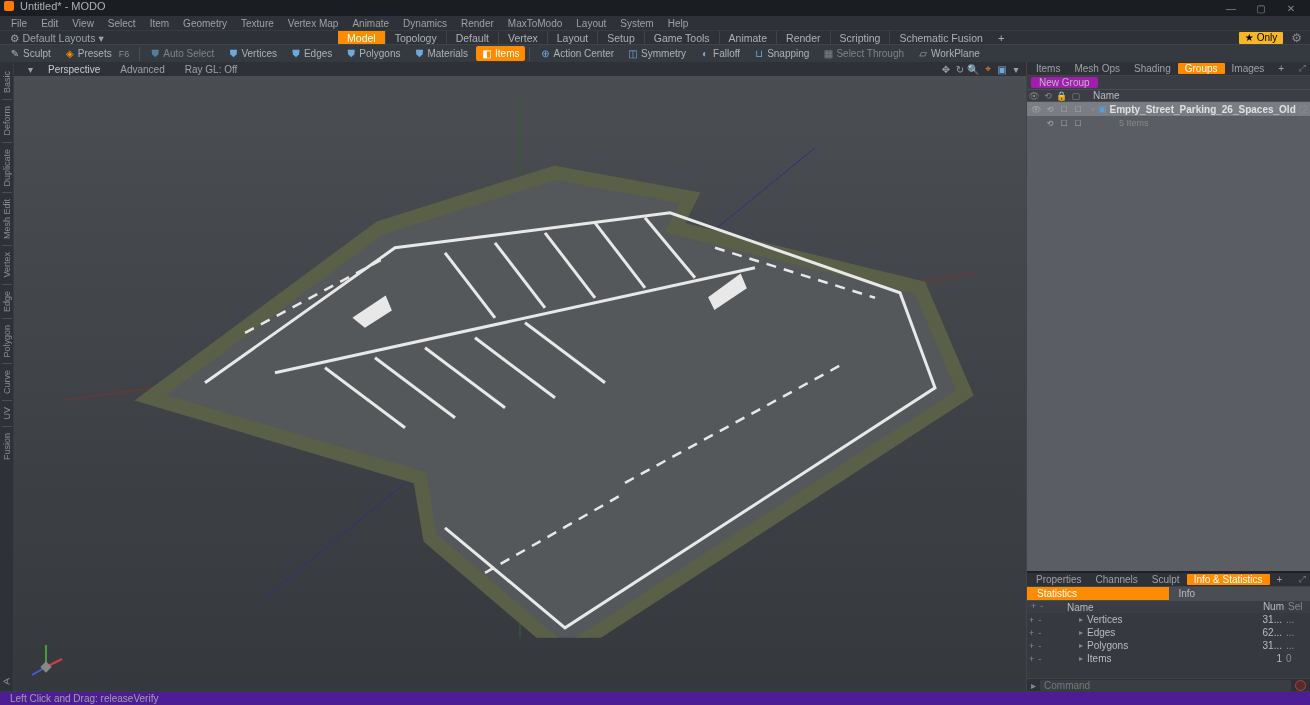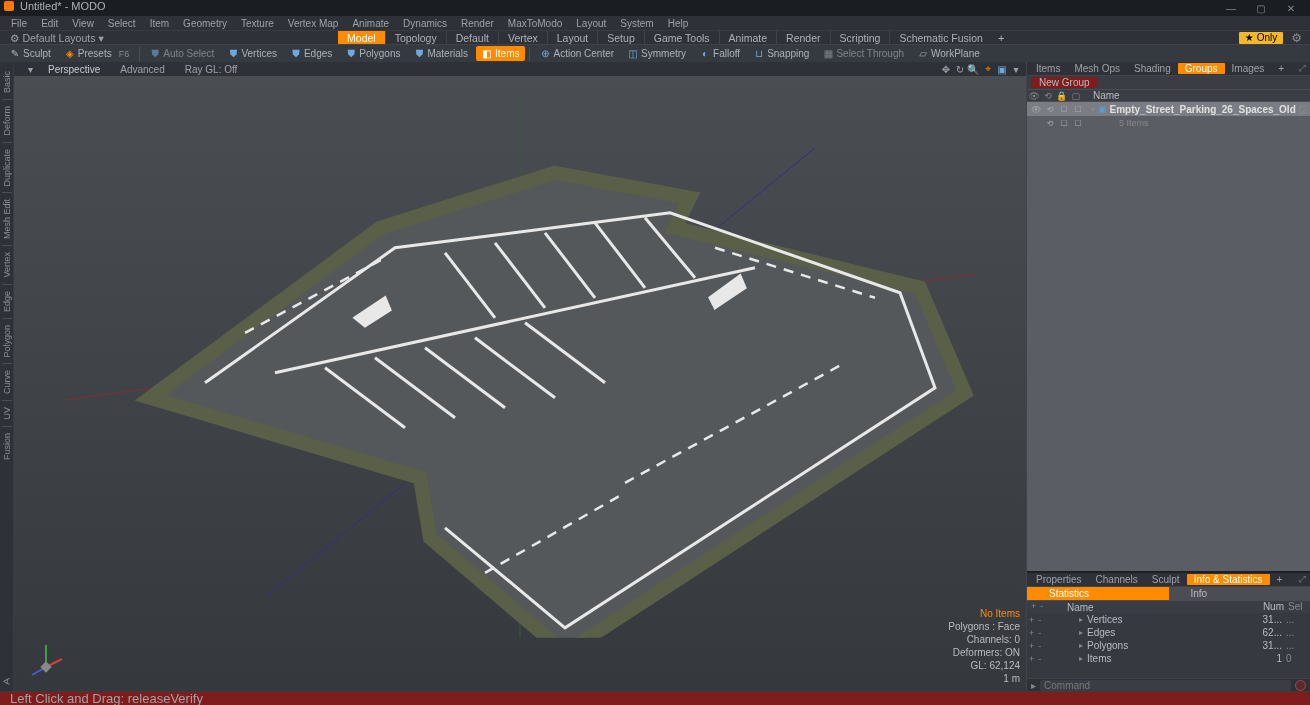--- a/index.html
+++ b/index.html
@@ -44,52 +44,52 @@
 .vp-overlay-br { position: absolute; right: 6px; bottom: 6px; text-align: right; font-size: 10px; line-height: 13px; }
 .vp-overlay-br .no-items { color: #ff8c00; }
 .vp-axis { position: absolute; left: 12px; bottom: 12px; width: 40px; height: 40px; }
 .right-panel { width: 284px; background: #2e3238; display: flex; flex-direction: column; border-left: 1px solid #424448; }
 .panel-tabs { height: 14px; display: flex; align-items: center; padding: 0 2px; font-size: 10px; justify-content: space-between; border-bottom: 1px solid #424448; }
 .panel-tabs-left { display: flex; }
 .ptab { padding: 0 7px; color: #9ea2a6; cursor: pointer; }
 .ptab.active { background: #ff8c00; color: #fff; border-radius: 1px; }
 .expand-icon { color: #888; font-size: 9px; padding: 0 2px; }
 .newgroup-bar { height: 13px; display: flex; align-items: center; padding: 0 4px; background: #3a3e44; font-size: 10px; }
-.newgroup-btn { background: #7f1d1d; padding: 0 8px; border-radius: 2px; cursor: pointer; text-align: center; }
+.newgroup-btn { background: #a21caf; padding: 0 8px; border-radius: 2px; cursor: pointer; text-align: center; }
 .col-header { height: 13px; background: #3a3e44; display: flex; align-items: center; font-size: 10px; border-top: 1px solid #4a4e54; border-bottom: 1px solid #4a4e54; }
 .col-cell { padding: 0 4px; }
 .col-icons { width: 62px; display: flex; gap: 0; }
 .col-icons span { width: 14px; text-align: center; font-size: 9px; color: #888; }
 .tree-area { flex: 1; background: #5a5e64; overflow: auto; }
 .tree-row { display: flex; align-items: center; height: 14px; font-size: 10px; padding: 0 2px; }
 .tree-row.sel { background: #7a7e84; }
 .tree-icons { width: 62px; display: flex; }
 .tree-icons span { width: 14px; text-align: center; font-size: 8px; color: #aaa; }
 .tree-item { display: flex; align-items: center; gap: 3px; flex: 1; overflow: hidden; white-space: nowrap; }
 .tree-toggle { color: #888; font-size: 8px; width: 10px; }
 .mesh-icon { color: #5a9bd4; font-size: 9px; }
 .item-name { font-weight: 700; color: #e0e0e0; }
 .item-suffix { color: #888; }
 .child-row { padding-left: 28px; color: #888; font-size: 9px; }
 .lower-panel { height: 120px; border-top: 2px solid #1e2024; display: flex; flex-direction: column; }
 .stats-sub { height: 13px; background: #3a3e44; display: flex; font-size: 10px; }
-.stats-subtab { padding: 0 22px; display: flex; align-items: center; }
+.stats-subtab { padding: 0 10px; display: flex; align-items: center; }
 .stats-subtab.active { background: #ff8c00; color: #fff; }
 .stats-header { height: 13px; background: #3a3e44; display: flex; font-size: 10px; border-top: 1px solid #4a4e54; }
 .stats-body { flex: 1; background: #363a40; }
 .stats-row { display: flex; height: 13px; align-items: center; font-size: 10px; padding: 0 2px; }
 .stats-exp { width: 32px; display: flex; gap: 4px; color: #888; font-size: 9px; }
 .stats-name { flex: 1; padding-left: 18px; display: flex; align-items: center; gap: 4px; }
 .stats-name .arrow { color: #888; font-size: 8px; }
 .stats-num { width: 30px; text-align: right; padding-right: 4px; }
 .stats-sel { width: 22px; text-align: left; color: #888; }
 .cmd-bar { height: 13px; background: #2e3238; border-top: 1px solid #424448; display: flex; align-items: center; padding: 0 4px; font-size: 10px; gap: 4px; }
 .cmd-input { flex: 1; background: #3a3e44; height: 11px; border-radius: 2px; padding: 0 4px; color: #888; }
 .cmd-rec { width: 11px; height: 11px; border-radius: 50%; background: #5a2a2a; border: 1px solid #aa4444; }
-.statusbar { height: 14px; background: #7f1d1d; display: flex; align-items: center; padding: 0 10px; font-size: 13px; color: #9ea2a6; border-top: 1px solid #383c42; }
+.statusbar { height: 14px; background: #4c1d95; display: flex; align-items: center; padding: 0 10px; font-size: 10px; color: #9ea2a6; border-top: 1px solid #383c42; }
 .parking-svg { position: absolute; left: 50%; top: 50%; transform: translate(-50%,-53%); }
 </style>
 </head>
 <body>
 
 <div class="titlebar">
   <div class="titlebar-left">
     <span class="app-icon"></span>
     <span class="titlebar-title">Untitled* - MODO</span>
   </div>
@@ -286,28 +286,20 @@
           <polyline points="140,285 330,150 605,115 835,195 870,290 500,530 380,430"></polyline>
         </g>
 
         <g stroke="#e8e8e8" stroke-width="2.5" stroke-dasharray="10 8">
           <line x1="180" y1="235" x2="320" y2="160"></line>
           <line x1="560" y1="385" x2="780" y2="265"></line>
           <line x1="420" y1="475" x2="560" y2="395"></line>
           <line x1="650" y1="150" x2="810" y2="200"></line>
         </g>
       </svg>
-      <div class="vp-overlay-br">
-        <div class="no-items">No Items</div>
-        <div>Polygons : Face</div>
-        <div>Channels: 0</div>
-        <div>Deformers: ON</div>
-        <div>GL: 62,124</div>
-        <div>1 m</div>
-      </div>
       <svg class="vp-axis" viewBox="0 0 40 40">
         <line x1="20" y1="28" x2="36" y2="20" stroke="#d04040" stroke-width="2"></line>
         <line x1="20" y1="28" x2="20" y2="6" stroke="#40a040" stroke-width="2"></line>
         <line x1="20" y1="28" x2="6" y2="36" stroke="#4060d0" stroke-width="2"></line>
         <rect x="16" y="24" width="8" height="8" fill="#888" transform="rotate(45 20 28)"></rect>
       </svg>
     </div>
   </div>
 
   <div class="right-panel">

